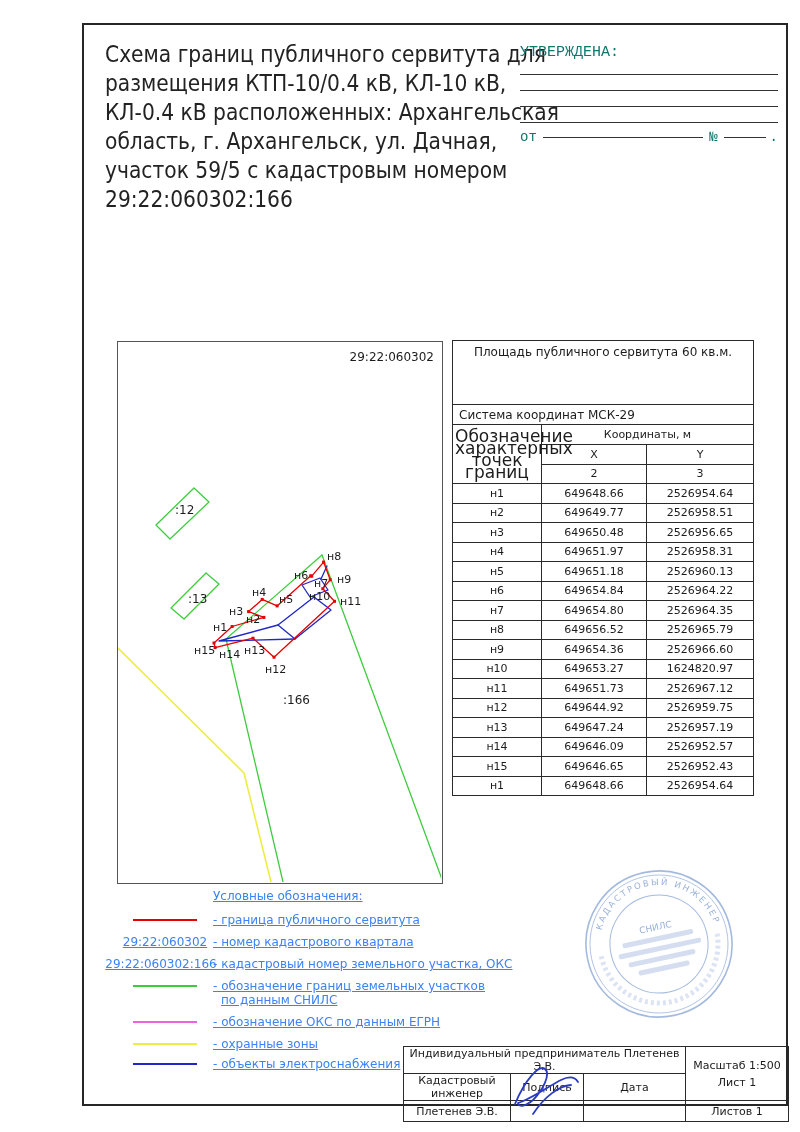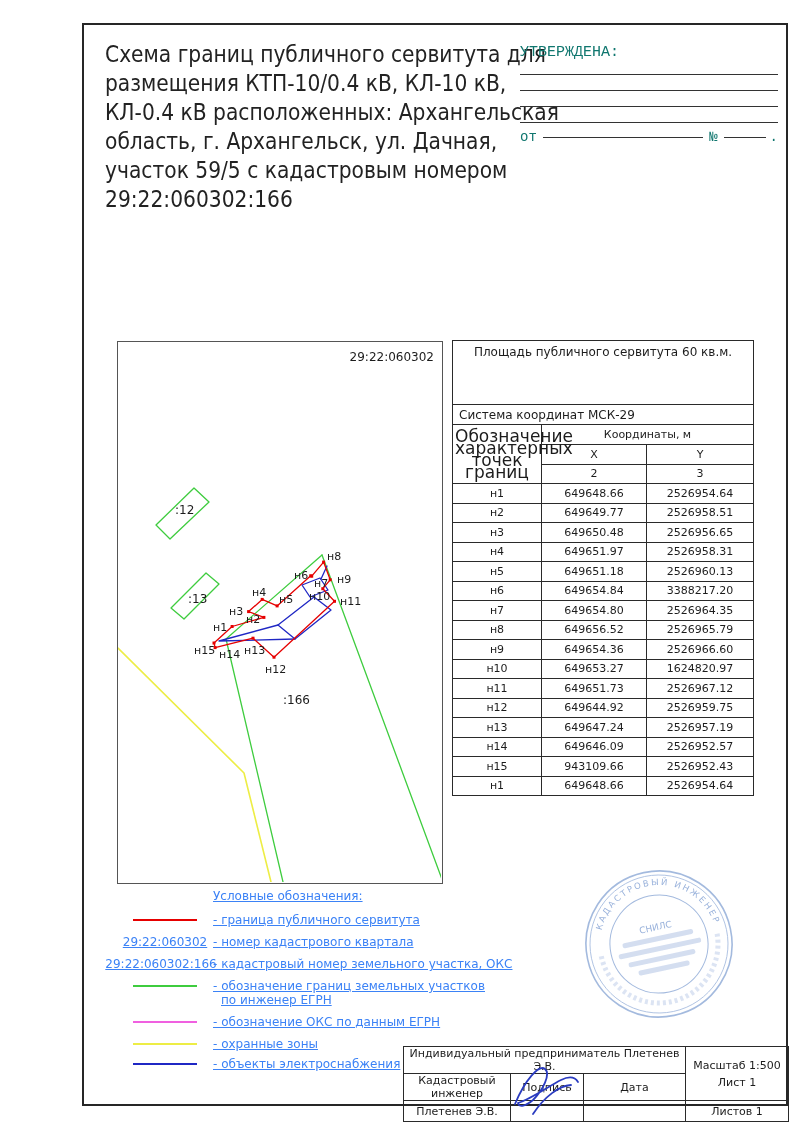--- a/index.html
+++ b/index.html
@@ -216,21 +216,21 @@
 
       <tr>
         <td>н5</td>
         <td>649651.18</td>
         <td>2526960.13</td>
       </tr>
 
       <tr>
         <td>н6</td>
         <td>649654.84</td>
-        <td>3388217.20</td>
+        <td>2526964.22</td>
       </tr>
 
       <tr>
         <td>н7</td>
         <td>649654.80</td>
         <td>2526964.35</td>
       </tr>
 
       <tr>
         <td>н8</td>
@@ -269,21 +269,21 @@
       </tr>
 
       <tr>
         <td>н14</td>
         <td>649646.09</td>
         <td>2526952.57</td>
       </tr>
 
       <tr>
         <td>н15</td>
-        <td>943109.66</td>
+        <td>649646.65</td>
         <td>2526952.43</td>
       </tr>
 
       <tr>
         <td>н1</td>
         <td>649648.66</td>
         <td>2526954.64</td>
       </tr>
     </tbody>
 </table>
@@ -311,21 +311,21 @@
       </span>
     <span class="lg-label">- кадастровый номер земельного участка, ОКС</span>
   </div>
 
   <div class="lg-row">
     <span class="lg-swatch">
         <span class="lg-line" style="background: rgb(62, 204, 62);"></span>
       </span>
     <span class="lg-label">
       <div>- обозначение границ земельных участков</div>
-      <div class="l2">по инженер ЕГРН</div>
+      <div class="l2">по данным СНИЛС</div>
     </span>
   </div>
 
   <div class="lg-row">
     <span class="lg-swatch">
         <span class="lg-line" style="background: rgb(240, 96, 224);"></span>
       </span>
     <span class="lg-label">- обозначение ОКС по данным ЕГРН</span>
   </div>
 

